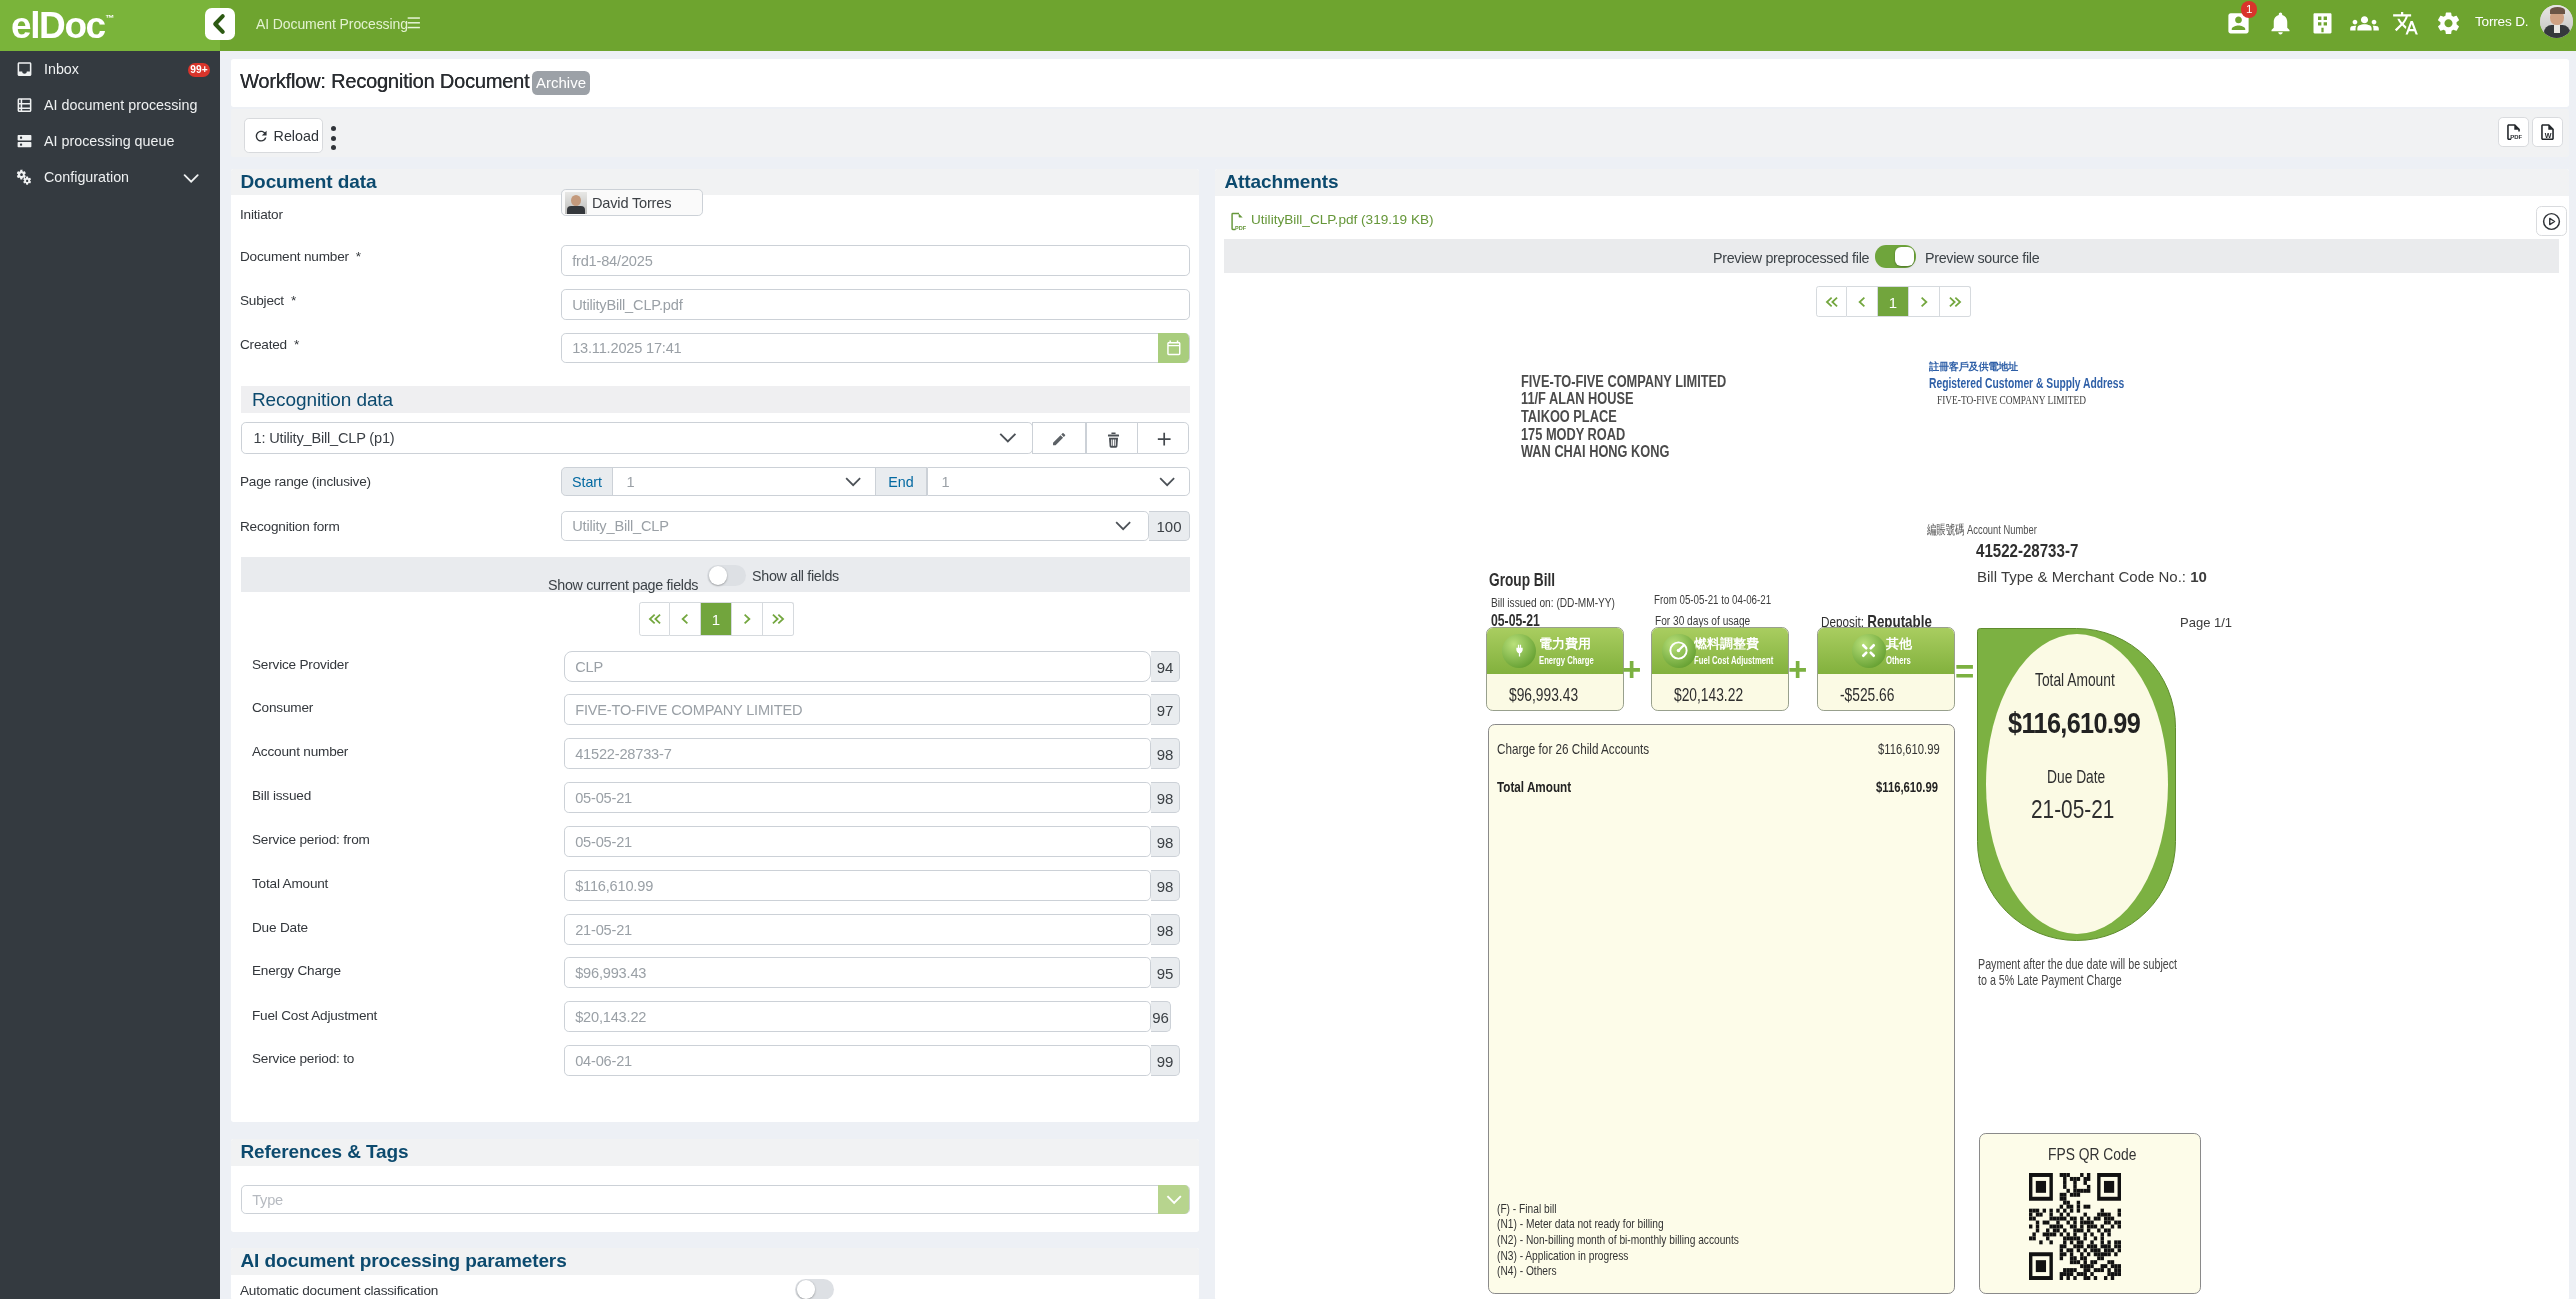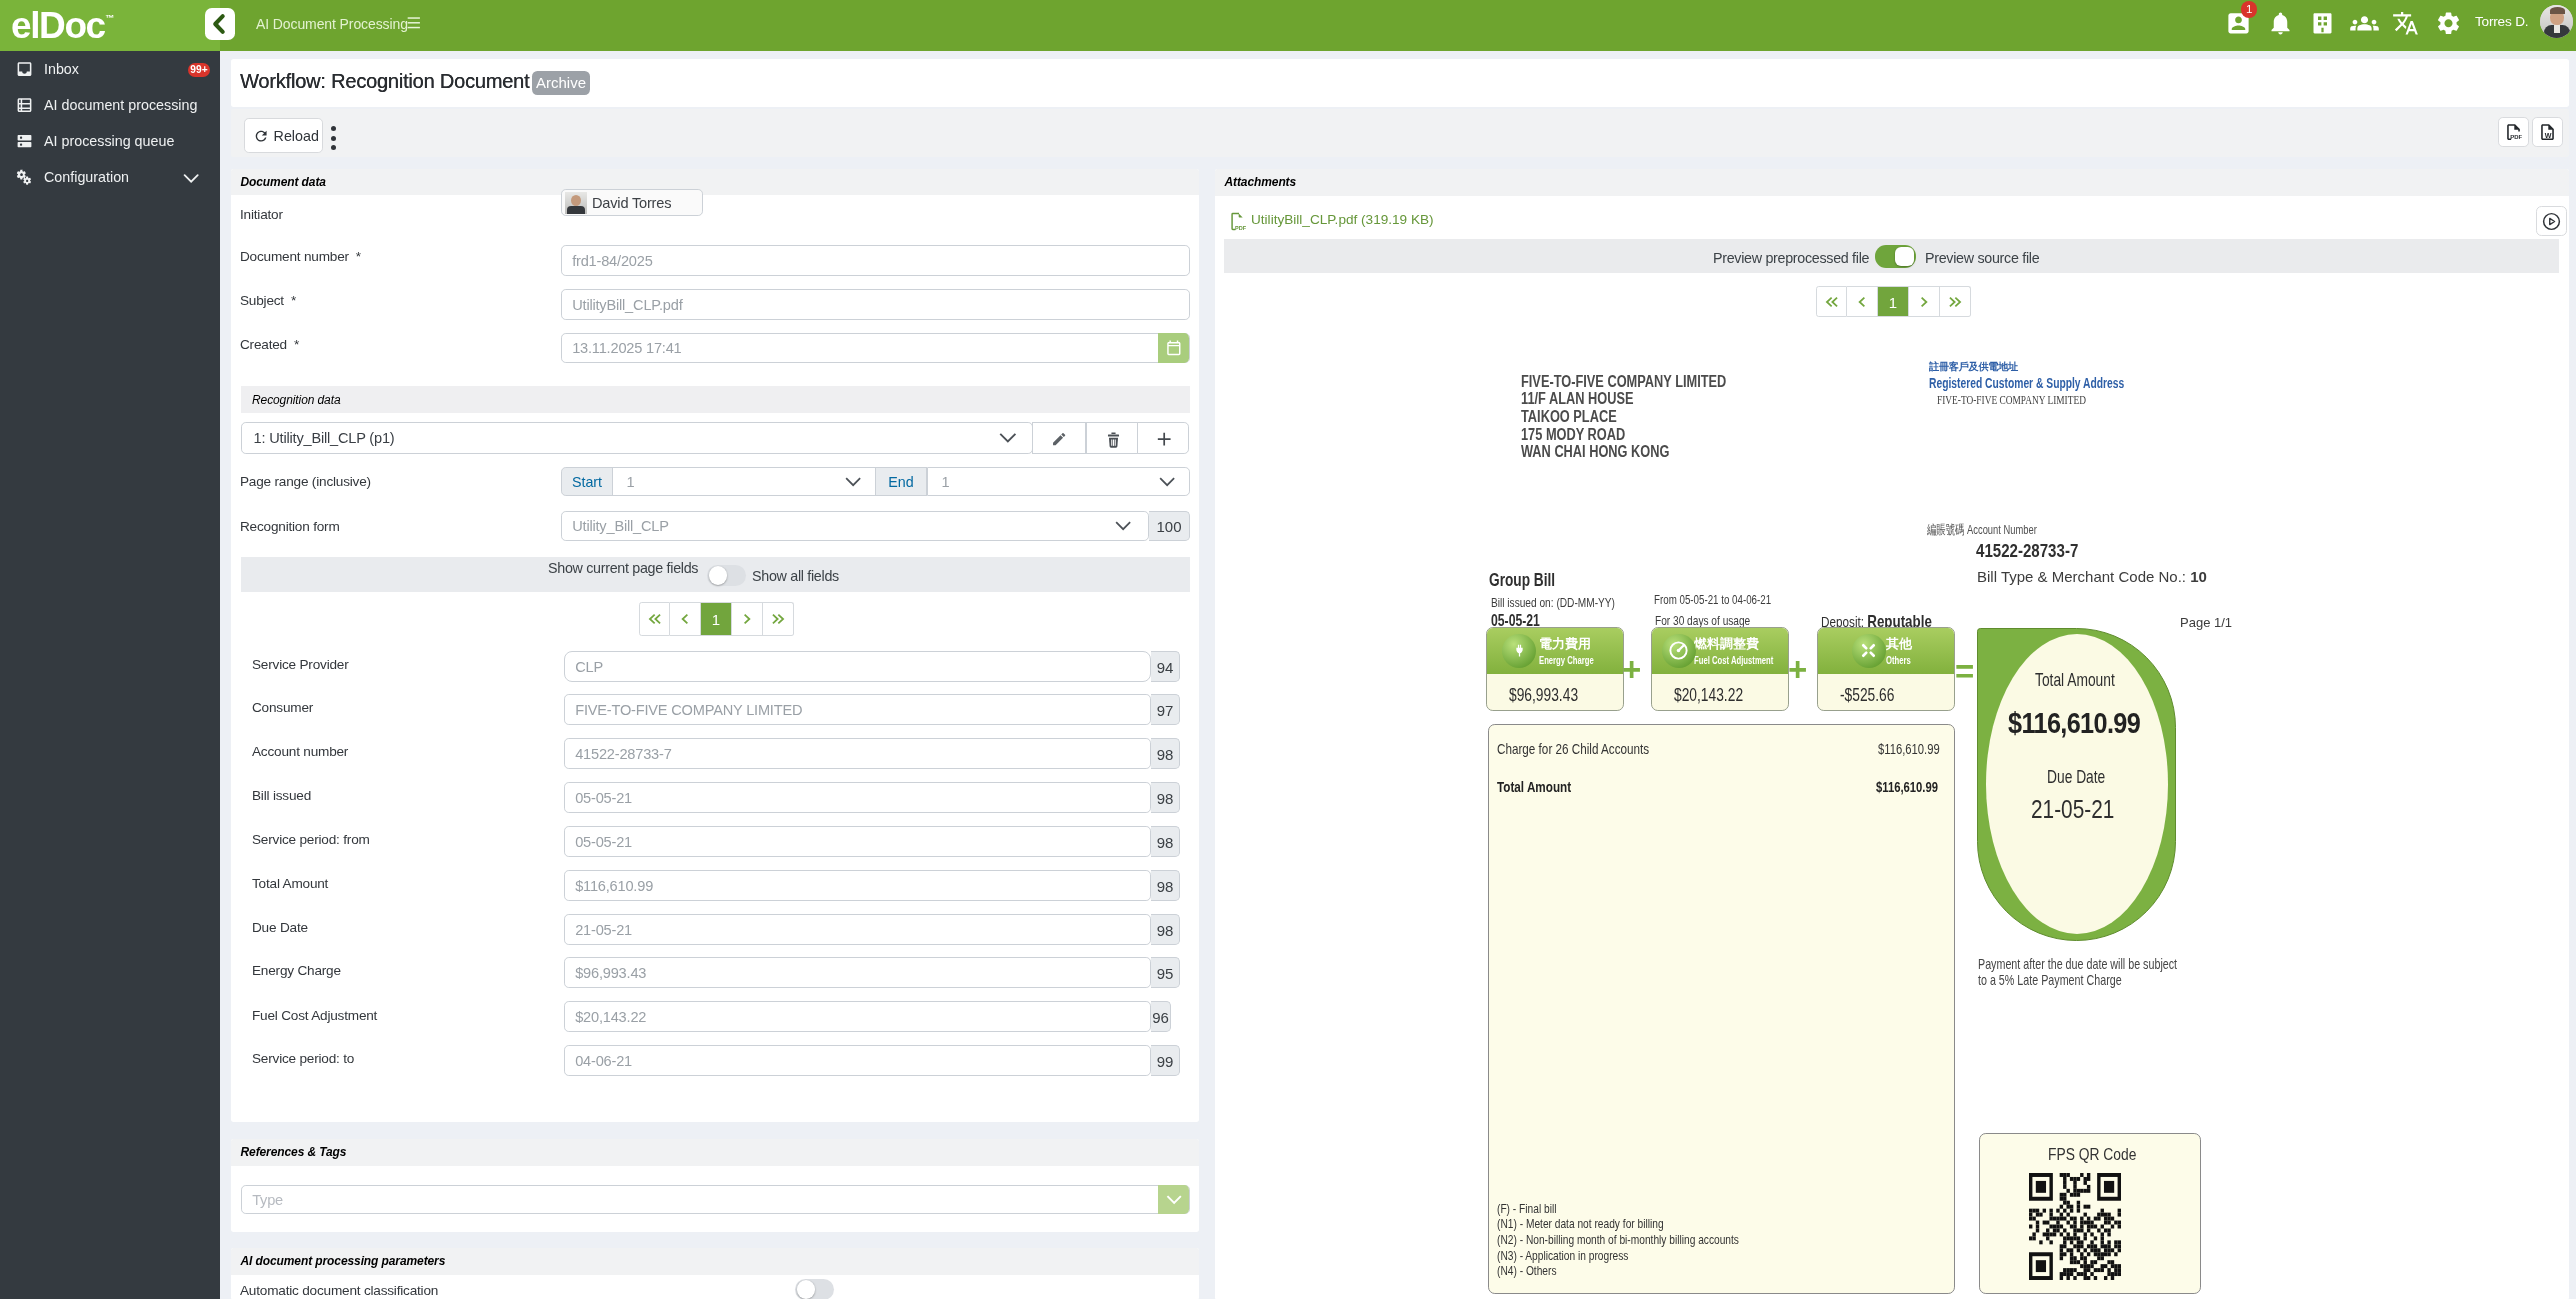--- a/index.html
+++ b/index.html
@@ -34,21 +34,21 @@
 #reloadbtn { position:absolute; left:244px; top:118px; width:79px; height:35px; background:#fff; border:0.7px solid #d8dadd; border-radius:4.8px; color:#2f3338; font-size:14.3px; }
 #reloadbtn span { position:absolute; left:28.6px; top:8.8px; }
 #reloadbtn svg { position:absolute; left:8.2px; top:8.8px; }
 .kebab { position:absolute; left:330px; top:122px; width:6.8px; }
 .kebab i { display:block; width:5.4px; height:5.4px; border-radius:50%; background:#303439; margin:4.1px auto; }
 .toolfbtn { position:absolute; top:117px; width:31px; height:30px; background:#fff; border:0.7px solid #d9dbde; border-radius:4.8px; }
 
 
 .card { position:absolute; background:#fff; border-radius:2.7px; }
 .hstrip { position:absolute; background:#f1f2f3; }
-.hstrip .t { position:absolute; left:9.5px; top:50%; transform:translateY(-50%); font-size:12px; letter-spacing:-0.1px; color:#000000; white-space:nowrap;font-style:italic; }
+.hstrip .t { position:absolute; left:9.5px; top:50%; transform:translateY(-50%); font-size:19px; letter-spacing:-0.1px; color:#0c4a6e; white-space:nowrap; }
 .bold { font-weight:bold; }
 
 .flabel { position:absolute; left:240px; font-size:13.6px; letter-spacing:-0.2px; color:#33373c; white-space:nowrap; }
 .inp { position:absolute; background:#fff; border:0.7px solid #ccd1d7; border-radius:4.8px; font-size:14.6px; letter-spacing:-0.2px; color:#9aa0a6; }
 .inp .v { position:absolute; left:10.2px; top:50%; transform:translateY(-50%); white-space:nowrap; }
 .scorebox { position:absolute; background:#e9ecef; border:0.7px solid #ccd1d7; border-left:none; border-radius:0 4.8px 4.8px 0; font-size:15px; color:#3b4045; text-align:center; }
 .scorebox span { position:absolute; top:50%; left:50%; transform:translate(-50%,-50%); }
 .chev { position:absolute; top:50%; transform:translateY(-50%); }
 
 .graybox { position:absolute; background:#e9ecef; border:0.7px solid #ccd1d7; font-size:14.3px; color:#0369a1; }
@@ -277,21 +277,21 @@
     <span class="v">Utility_Bill_CLP</span>
   <svg class="chev" style="right:16.3px" width="16.3" height="10.2" viewBox="0 0 28 17">
       <path d="M2 2 L14 14 L26 2" fill="none" stroke="#4c5157" stroke-width="3"></path>
     </svg>
 </div>
 <div class="scorebox" style="left:1149px; top:511px; width:41px; height:30px;">
     <span>100</span>
   </div>
 
 <div class="abs" style="left:241px; top:557px; width:949px; height:35px; background:#e9ebee;"></div>
-<div class="abs" style="left:548px; top:560px; font-size:14.3px; letter-spacing:-0.3px; color:#3c4247;">Show current page fields</div>
+<div class="abs" style="left:548px; top:577px; font-size:14.3px; letter-spacing:-0.3px; color:#3c4247;">Show current page fields</div>
 <div class="toggle off" style="left:707px; top:565px;">
     <div class="knob"></div>
   </div>
 <div class="abs" style="left:752px; top:568px; font-size:14.3px; letter-spacing:-0.3px; color:#3c4247;">Show all fields</div>
 
 <div class="pgbar" id="pg1" style="left:639px; top:602px;">
     <div class="pgbtn" style="height:34px">
       <svg width="15.6" height="11.6" viewBox="0 0 23 17">
         <path d="M11 2 L4 8.5 L11 15 M19 2 L12 8.5 L19 15" fill="none" stroke="#74a73f" stroke-width="2.6"></path>
       </svg>

